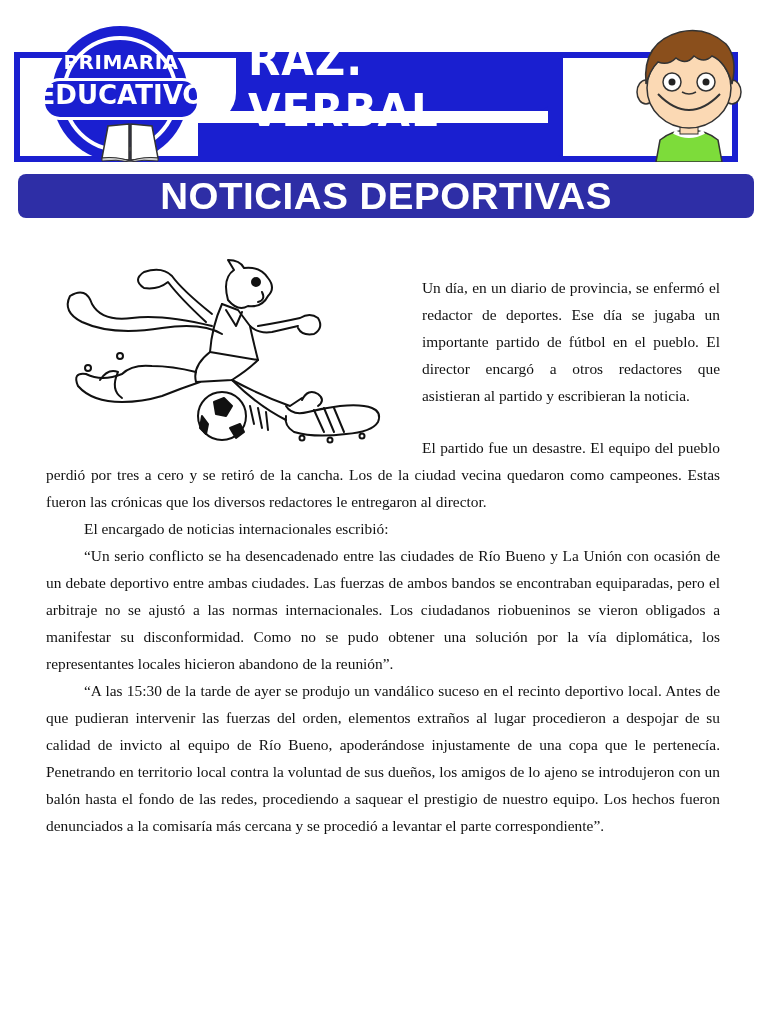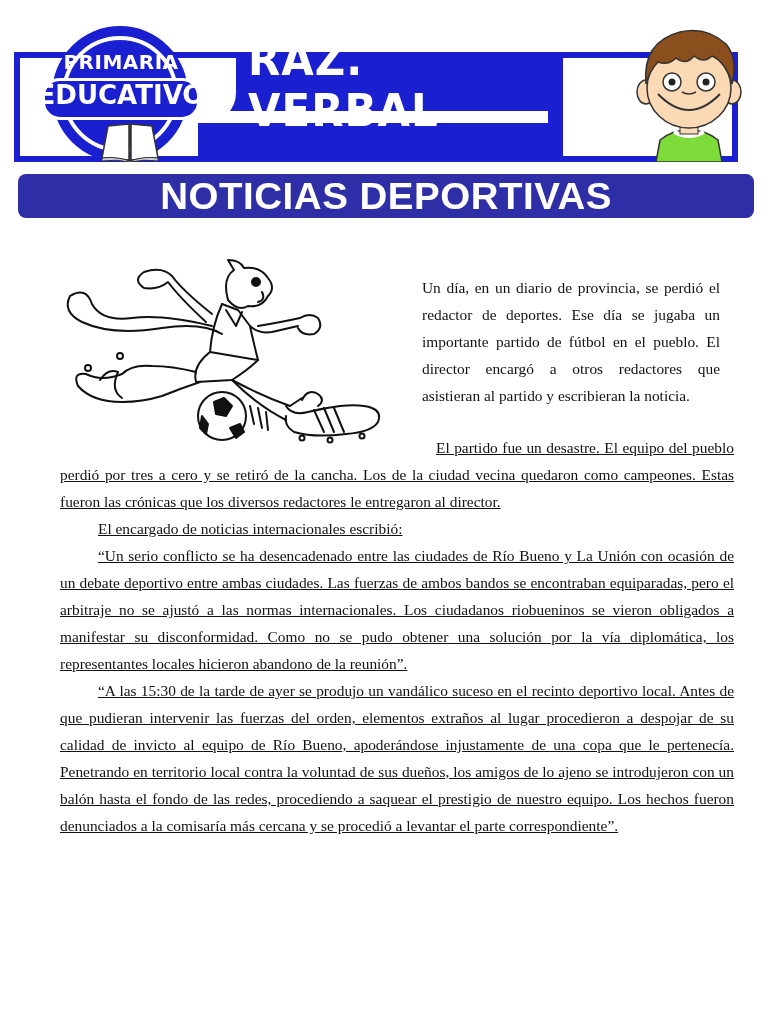--- a/index.html
+++ b/index.html
@@ -38,21 +38,21 @@
     display: flex; align-items: flex-end; justify-content: center; }
   .section-title span { color: #fff; font-family: "Liberation Sans", sans-serif; font-weight: bold; font-size: 37px; letter-spacing: 0.5px; transform: scaleX(1.04); }
 
   
   .illustration { position: absolute; left: 62px; top: 256px; width: 350px; height: 192px; }
 
   
   .text { font-size: 15.4px; line-height: 27px; text-align: justify; color: #111; }
   .intro { position: absolute; left: 422px; top: 274px; width: 298px; }
   .intro p { margin: 0; }
-  .body { position: absolute; left: 60px; top: 434px; width: 674px; text-decoration: underline; }
+  .body { position: absolute; left: 46px; top: 434px; width: 674px; }
   .body p { margin: 0; }
   .body .first { text-indent: 376px; }
   .indent { text-indent: 38px; }
 </style>
 </head>
 <body>
 
 <div class="banner">
   <div class="banner-frame"></div>
   <div class="banner-inner-white"></div>
@@ -143,21 +143,21 @@
 
   <circle cx="160" cy="160" r="24" fill="#fff"></circle>
   <path d="M152 146 L162 142 L170 150 L164 160 L154 158 Z" fill="#111"></path>
   <path d="M140 160 L146 168 L144 178 L138 172 Z" fill="#111"></path>
   <path d="M168 172 L178 168 L182 176 L174 182 Z" fill="#111"></path>
 
   <path d="M188 150 L192 168 M196 152 L200 172 M204 156 L206 174"></path>
 </svg>
 
 <div class="intro text">
-  <p>Un día, en un diario de provincia, se perdió el redactor de deportes. Ese día se jugaba un importante partido de fútbol en el pueblo. El director encargó a otros redactores que asistieran al partido y escribieran la noticia.</p>
+  <p>Un día, en un diario de provincia, se enfermó el redactor de deportes. Ese día se jugaba un importante partido de fútbol en el pueblo. El director encargó a otros redactores que asistieran al partido y escribieran la noticia.</p>
 </div>
 
 <div class="body text">
   <p class="first">El partido fue un desastre. El equipo del pueblo perdió por tres a cero y se retiró de la cancha. Los de la ciudad vecina quedaron como campeones. Estas fueron las crónicas que los diversos redactores le entregaron al director.</p>
   <p class="indent">El encargado de noticias internacionales escribió:</p>
   <p class="indent">“Un serio conflicto se ha desencadenado entre las ciudades de Río Bueno y La Unión con ocasión de un debate deportivo entre ambas ciudades. Las fuerzas de ambos bandos se encontraban equiparadas, pero el arbitraje no se ajustó a las normas internacionales. Los ciudadanos riobueninos se vieron obligados a manifestar su disconformidad. Como no se pudo obtener una solución por la vía diplomática, los representantes locales hicieron abandono de la reunión”.</p>
   <p class="indent">“A las 15:30 de la tarde de ayer se produjo un vandálico suceso en el recinto deportivo local. Antes de que pudieran intervenir las fuerzas del orden, elementos extraños al lugar procedieron a despojar de su calidad de invicto al equipo de Río Bueno, apoderándose injustamente de una copa que le pertenecía. Penetrando en territorio local contra la voluntad de sus dueños, los amigos de lo ajeno se introdujeron con un balón hasta el fondo de las redes, procediendo a saquear el prestigio de nuestro equipo. Los hechos fueron denunciados a la comisaría más cercana y se procedió a levantar el parte correspondiente”.</p>
 </div>
 
 </body></html>

